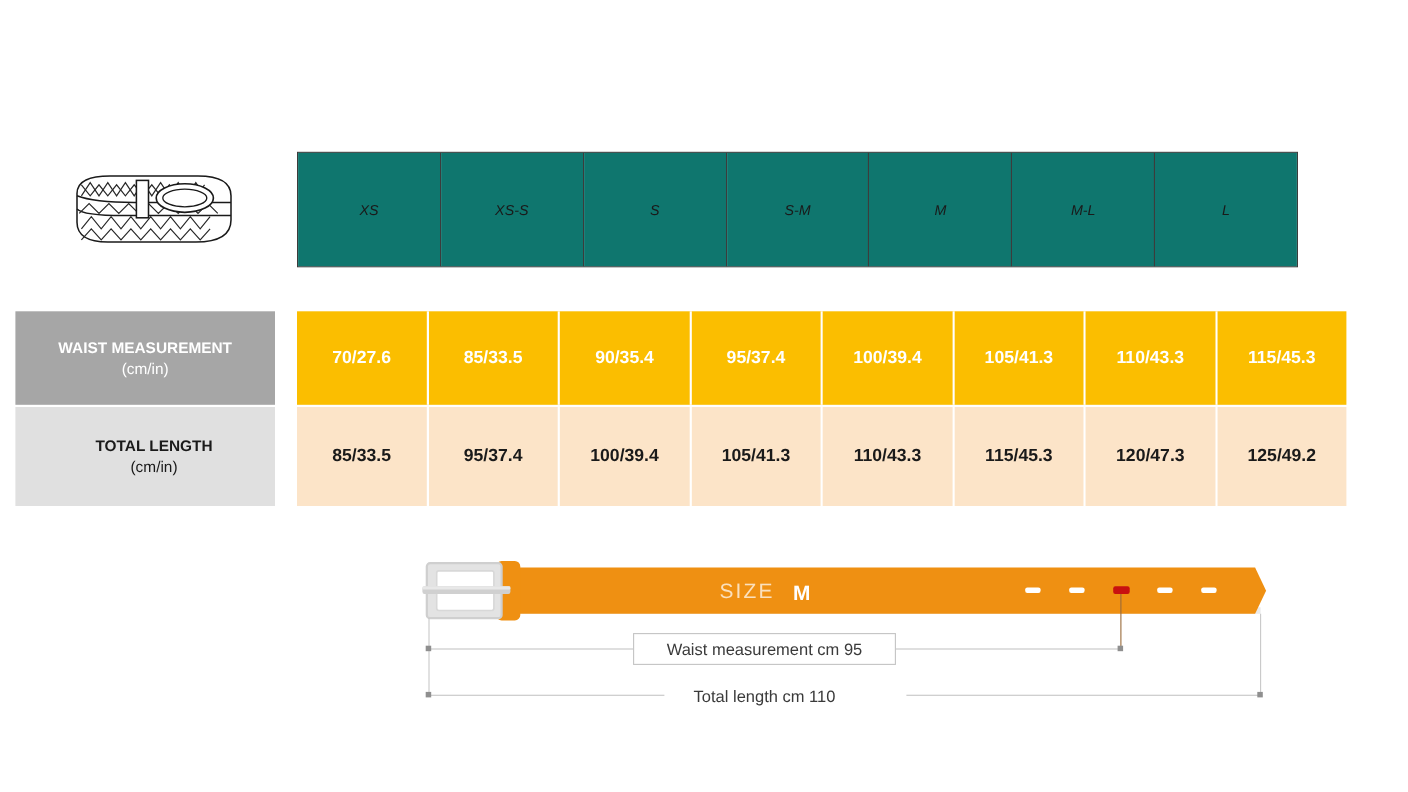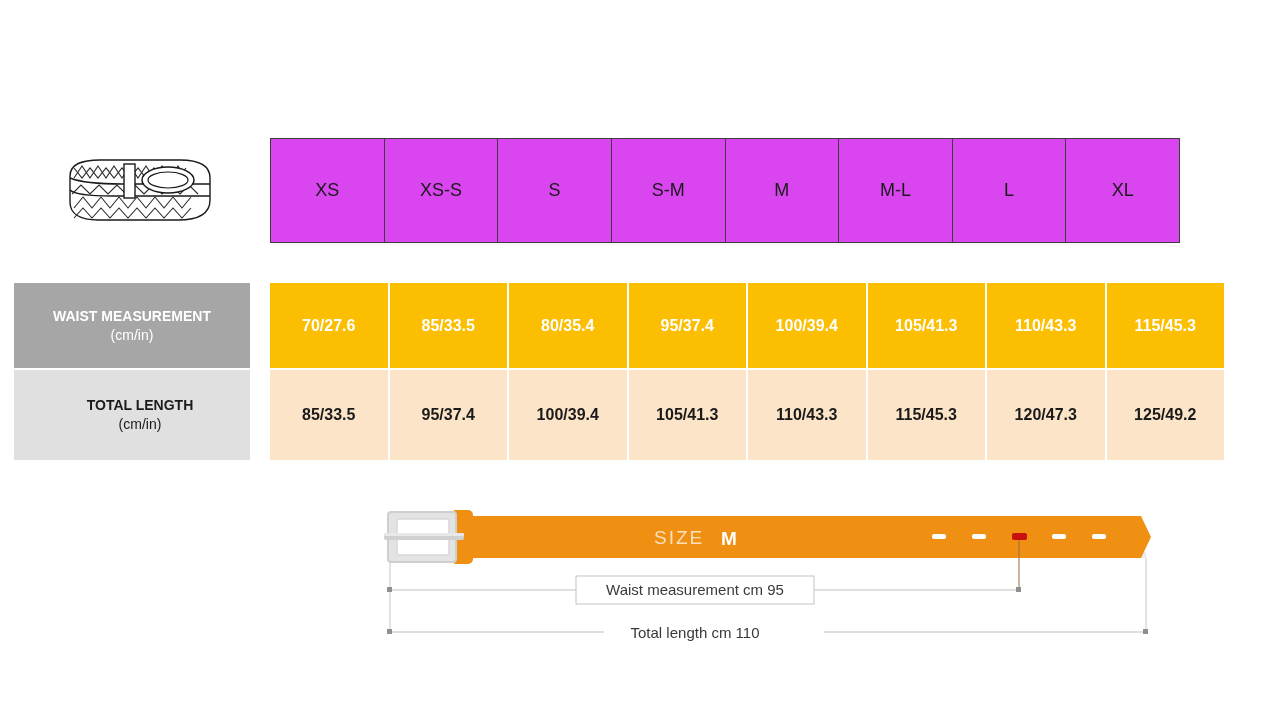--- a/index.html
+++ b/index.html
@@ -35,23 +35,24 @@
     width: 910px; height: 105px;
     display: flex;
     border: 1.5px solid #3c3c3c;
   }
   .size-header .hcell {
     flex: 1 1 0;
     border-right: 1.5px solid #3c3c3c;
     display: flex;
     align-items: center;
     justify-content: center;
-    font-size: 18px;
+    font-size: 13px;
     color: #1a1a1a;
-    background: #d946ef;
+    background: #0f766e;
+    font-style: italic;
   }
   .size-header .hcell:last-child { border-right: none; }
 
   
   .row-block {
     position: absolute;
     left: 270px;
     width: 954px;
     display: flex;
   }
@@ -151,32 +152,31 @@
   </div>
 
   <div class="size-header">
     <div class="hcell">XS</div>
     <div class="hcell">XS-S</div>
     <div class="hcell">S</div>
     <div class="hcell">S-M</div>
     <div class="hcell">M</div>
     <div class="hcell">M-L</div>
     <div class="hcell">L</div>
-    <div class="hcell">XL</div>
   </div>
 
   <div class="row-label label-waist">
     <span>WAIST MEASUREMENT</span>
     <span class="sub">(cm/in)</span>
   </div>
 
   <div class="row-block row-waist">
     <div class="dcell">70/27.6</div>
     <div class="dcell">85/33.5</div>
-    <div class="dcell">80/35.4</div>
+    <div class="dcell">90/35.4</div>
     <div class="dcell">95/37.4</div>
     <div class="dcell">100/39.4</div>
     <div class="dcell">105/41.3</div>
     <div class="dcell">110/43.3</div>
     <div class="dcell">115/45.3</div>
   </div>
 
   <div class="row-label label-length">
     <span>TOTAL LENGTH</span>
     <span class="sub">(cm/in)</span>

